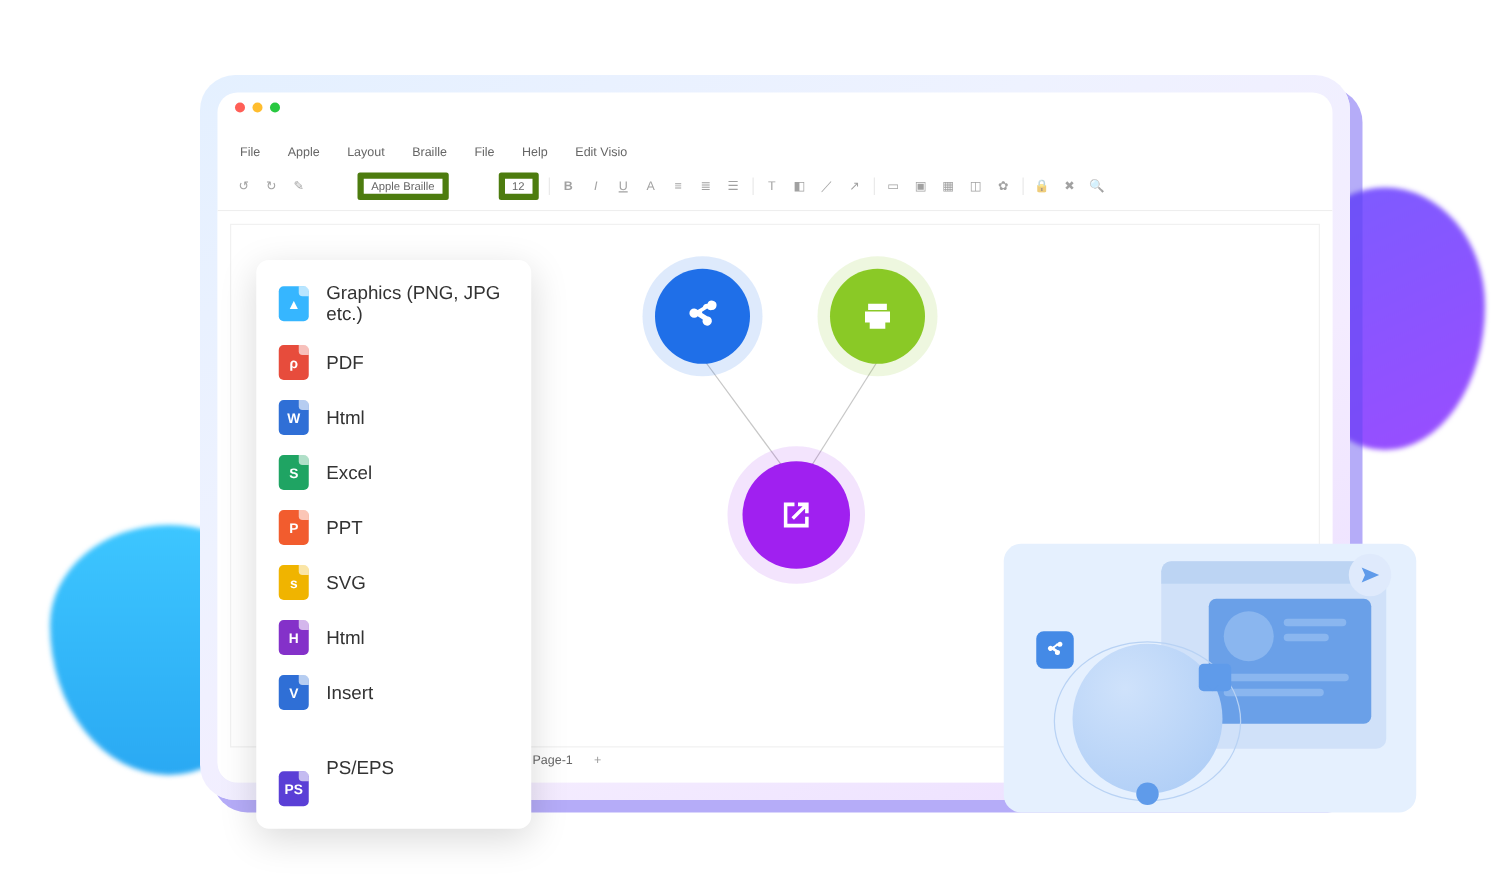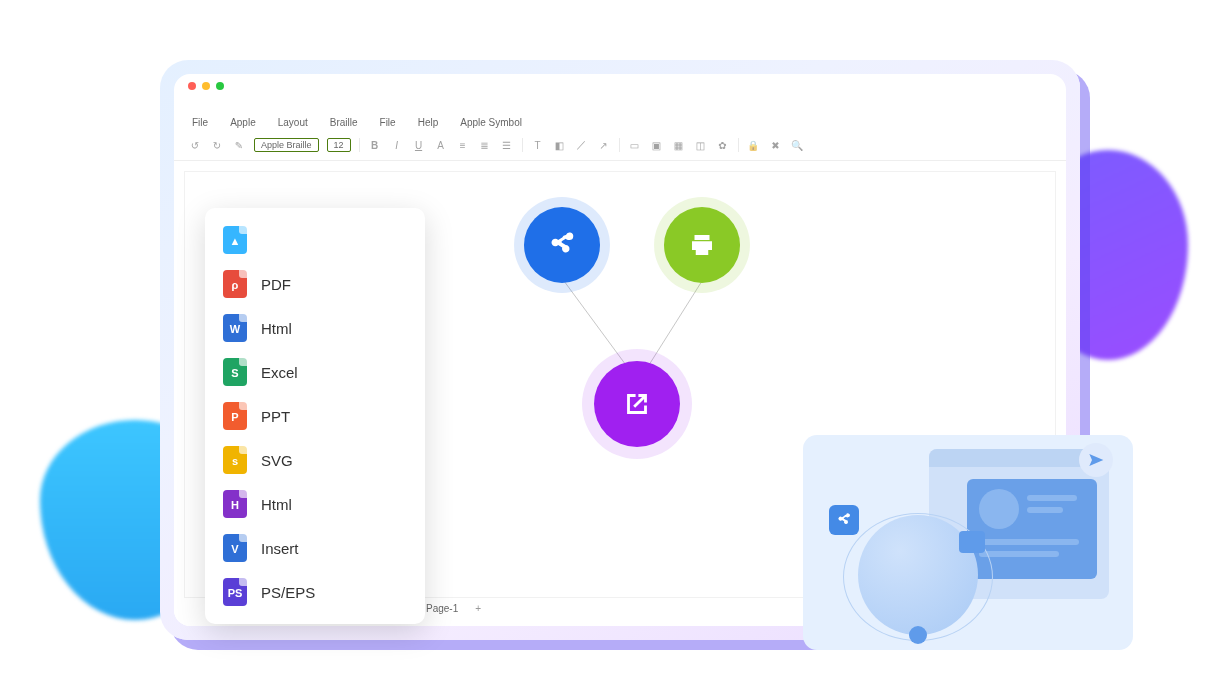--- a/index.html
+++ b/index.html
@@ -22,21 +22,21 @@
   .titlebar { display:flex; align-items:center; padding:8px 14px 2px; gap:6px;}
   .tdot { width:8px; height:8px; border-radius:50%; }
   .tdot.r{background:#ff5f57}.tdot.y{background:#ffbd2e}.tdot.g{background:#28c840}
 
   .menubar { display:flex; gap:22px; padding:2px 18px 6px; font-size:10px; color:#666;}
   .menubar span{cursor:default;margin-top:23px;}
 
   .toolbar { display:flex; align-items:center; gap:8px; padding:4px 14px 8px;
              border-bottom:1px solid #eee; font-size:10px; color:#555; flex-wrap:nowrap;}
   .toolbar .tbicon{opacity:.55; width:14px; text-align:center;}
-  .fontbox{border:1px solid #4d7c0f; padding:1px 6px; border-radius:2px; color:#666; font-size:9px;}
+  .fontbox{border:5px solid #4d7c0f; padding:1px 6px; border-radius:2px; color:#666; font-size:9px;margin-left:32px;}
   .divider{width:1px; height:14px; background:#eaeaea;}
 
   .canvas { flex:1; position:relative; background:#fff;}
   .canvas::before{content:"";position:absolute;inset:10px 10px 28px 10px;border:1px solid #f1f1f1;}
 
   .node { position:absolute; border-radius:50%; display:flex; align-items:center; justify-content:center;}
   .node.share{ left:350px; top:46px; width:76px; height:76px; background:#1f6fe8;
                box-shadow: 0 0 0 10px rgba(31,111,232,0.15);}
   .node.print{ left:490px; top:46px; width:76px; height:76px; background:#8ac926;
                box-shadow: 0 0 0 10px rgba(138,201,38,0.15);}
@@ -98,21 +98,21 @@
       <div class="tdot g"></div>
     </div>
 
     <div class="menubar">
       <span>File</span>
       <span>Apple</span>
       <span>Layout</span>
       <span>Braille</span>
       <span>File</span>
       <span>Help</span>
-      <span>Apple Symbol</span>
+      <span>Edit Visio</span>
     </div>
 
     <div class="toolbar">
       <span class="tbicon">↺</span>
       <span class="tbicon">↻</span>
       <span class="tbicon">✎</span>
       <span class="fontbox">Apple Braille</span>
       <span class="fontbox">12</span>
       <div class="divider"></div>
       <span class="tbicon"><b>B</b></span>
@@ -166,20 +166,21 @@
       </div>
     </div>
   </div>
 </div>
 
 <div class="popup">
     <div class="row">
       <div class="ficon" style="background: rgb(54, 182, 255);">
         <span>▲</span>
       </div>
+      <span>Graphics (PNG, JPG etc.)</span>
     </div>
     <div class="row">
       <div class="ficon" style="background: rgb(231, 76, 60);">
         <span>ρ</span>
       </div>
       <span>PDF</span>
     </div>
     <div class="row">
       <div class="ficon" style="background: rgb(47, 111, 214);">
         <span>W</span>
@@ -210,21 +211,21 @@
       </div>
       <span>Html</span>
     </div>
     <div class="row">
       <div class="ficon" style="background: rgb(47, 111, 214);">
         <span>V</span>
       </div>
       <span>Insert</span>
     </div>
     <div class="row">
-      <div class="ficon" style="background: rgb(90, 63, 214);">
+      <div class="ficon" style="background: rgb(90, 63, 214); margin-top: 33px;">
         <span>PS</span>
       </div>
       <span>PS/EPS</span>
     </div>
   </div>
 
 <div class="illus">
   <div class="mini">
     <svg viewBox="0 0 24 24">
         <path d="M18 8a3 3 0 10-2.83-4 3 3 0 00-2.82 2L8.9 8.05a3 3 0 100 3.9l3.28 2.05A3 3 0 1015 12l-3.28-2.05a3 3 0 000-.9L15 7a3 3 0 003 1z"></path>

